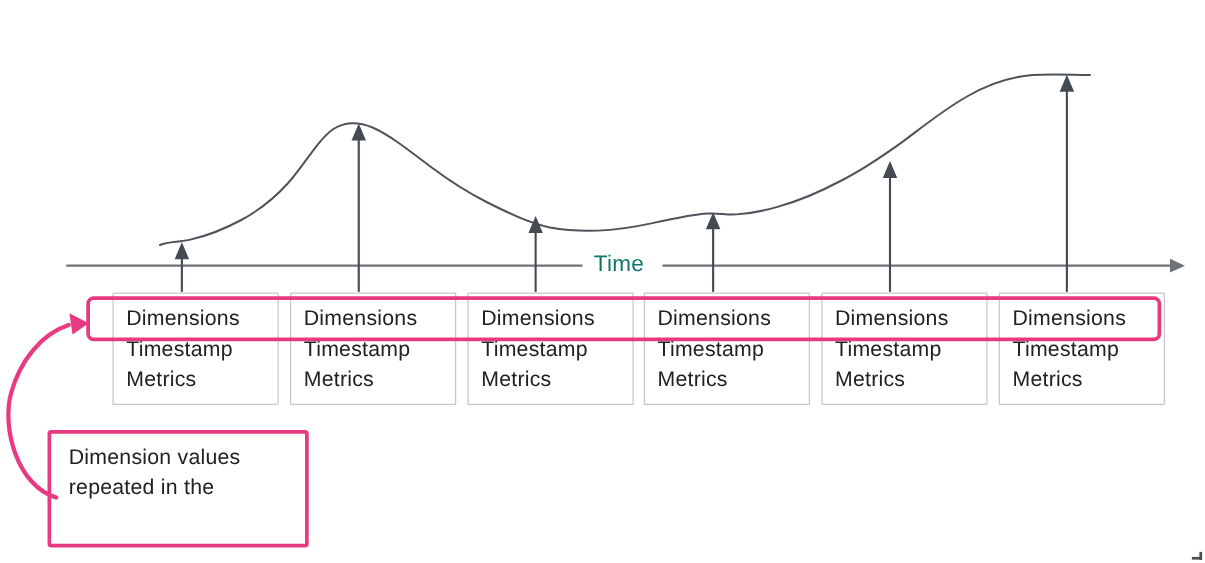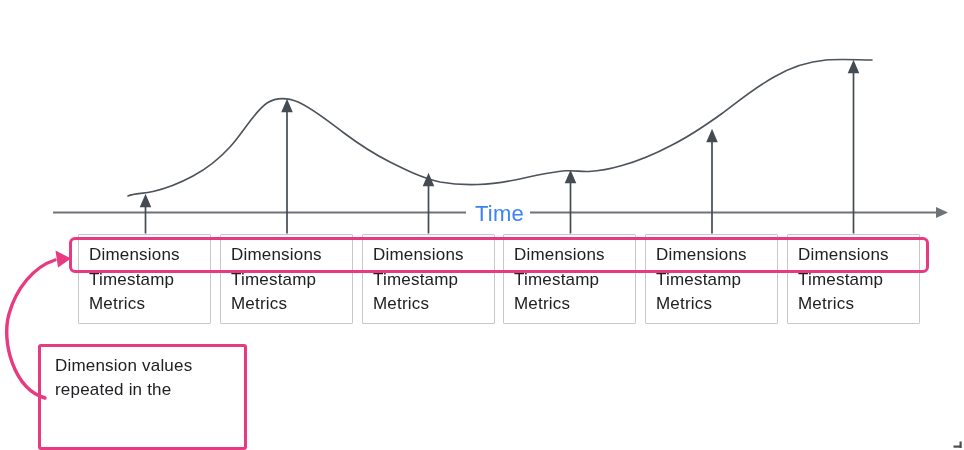--- a/index.html
+++ b/index.html
@@ -2,34 +2,34 @@
 <html><head>
 <meta charset="utf-8">
 <style>
   html,body{margin:0;padding:0;background:#ffffff;}
   .stage{
     position:relative;width:964px;height:450px;background:#ffffff;overflow:hidden;
     font-family:"Liberation Sans", sans-serif;color:#1d1d1f;
   }
   .layer{position:absolute;left:0;top:0;width:964px;height:450px;pointer-events:none;}
   .time-label{
-    position:absolute;left:475px;top:201px;font-size:22px;letter-spacing:.2px;color:#3b82f6;text-align:center;
+    position:absolute;left:475px;top:201px;font-size:18px;letter-spacing:.2px;color:#0f766e;text-align:center;
   }
   .record{
     position:absolute;top:234px;width:133px;height:90px;box-sizing:border-box;
     background:#ffffff;border:1px solid #c7c7cc;border-radius:1px;
-    padding:8px 6px 0 10px;font-size:17px;line-height:24.5px;letter-spacing:.2px;color:#202124;
+    padding:8px 6px 0 10px;font-size:17px;line-height:24.5px;letter-spacing:.2px;color:#202124;margin-left:12px;
   }
   .r1{left:78px}.r2{left:220px}.r3{left:362px}.r4{left:503px}.r5{left:645px}.r6{left:787px}
   .highlight{
     position:absolute;left:69px;top:237px;width:860px;height:36px;box-sizing:border-box;
     border:3.5px solid #e83a80;border-radius:6px;background:transparent;
   }
   .callout{
-    position:absolute;left:38px;top:344px;width:209px;height:106px;box-sizing:border-box;
+    position:absolute;left:38px;top:344px;width:209px;height:94px;box-sizing:border-box;
     background:#ffffff;border:3.5px solid #e83a80;border-radius:3px;
     padding:7px 6px 0 14px;font-size:17px;line-height:24px;color:#202124;letter-spacing:.2px;
   }
 </style>
 </head>
 <body>
 
 <div class="stage">
 
   <div class="record r1">

